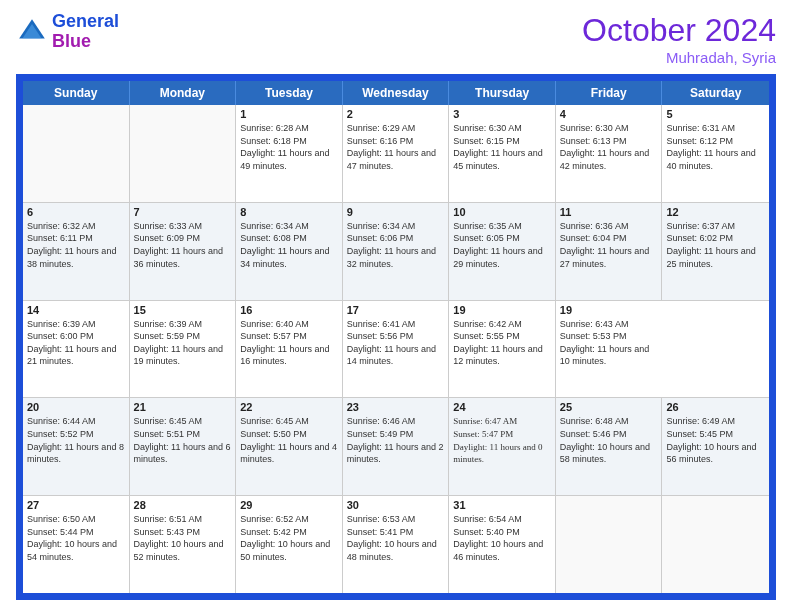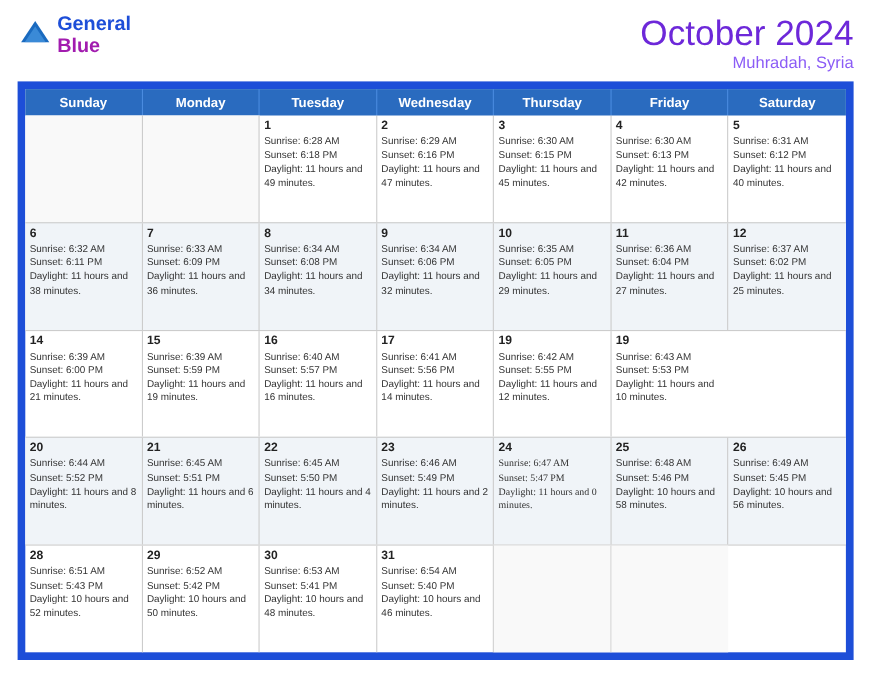--- a/index.html
+++ b/index.html
@@ -295,20 +295,26 @@
           </div>
           <div class="cal-cell">
             <div class="day-num">26</div>
             <div class="day-info" style="white-space: pre-line;">Sunrise: 6:49 AM
 Sunset: 5:45 PM
 Daylight: 10 hours and 56 minutes.</div>
           </div>
         </div>
         <div class="cal-row">
           <div class="cal-cell">
+            <div class="day-num">27</div>
+            <div class="day-info" style="white-space: pre-line;">Sunrise: 6:50 AM
+Sunset: 5:44 PM
+Daylight: 10 hours and 54 minutes.</div>
+          </div>
+          <div class="cal-cell">
             <div class="day-num">28</div>
             <div class="day-info" style="white-space: pre-line;">Sunrise: 6:51 AM
 Sunset: 5:43 PM
 Daylight: 10 hours and 52 minutes.</div>
           </div>
           <div class="cal-cell">
             <div class="day-num">29</div>
             <div class="day-info" style="white-space: pre-line;">Sunrise: 6:52 AM
 Sunset: 5:42 PM
 Daylight: 10 hours and 50 minutes.</div>

